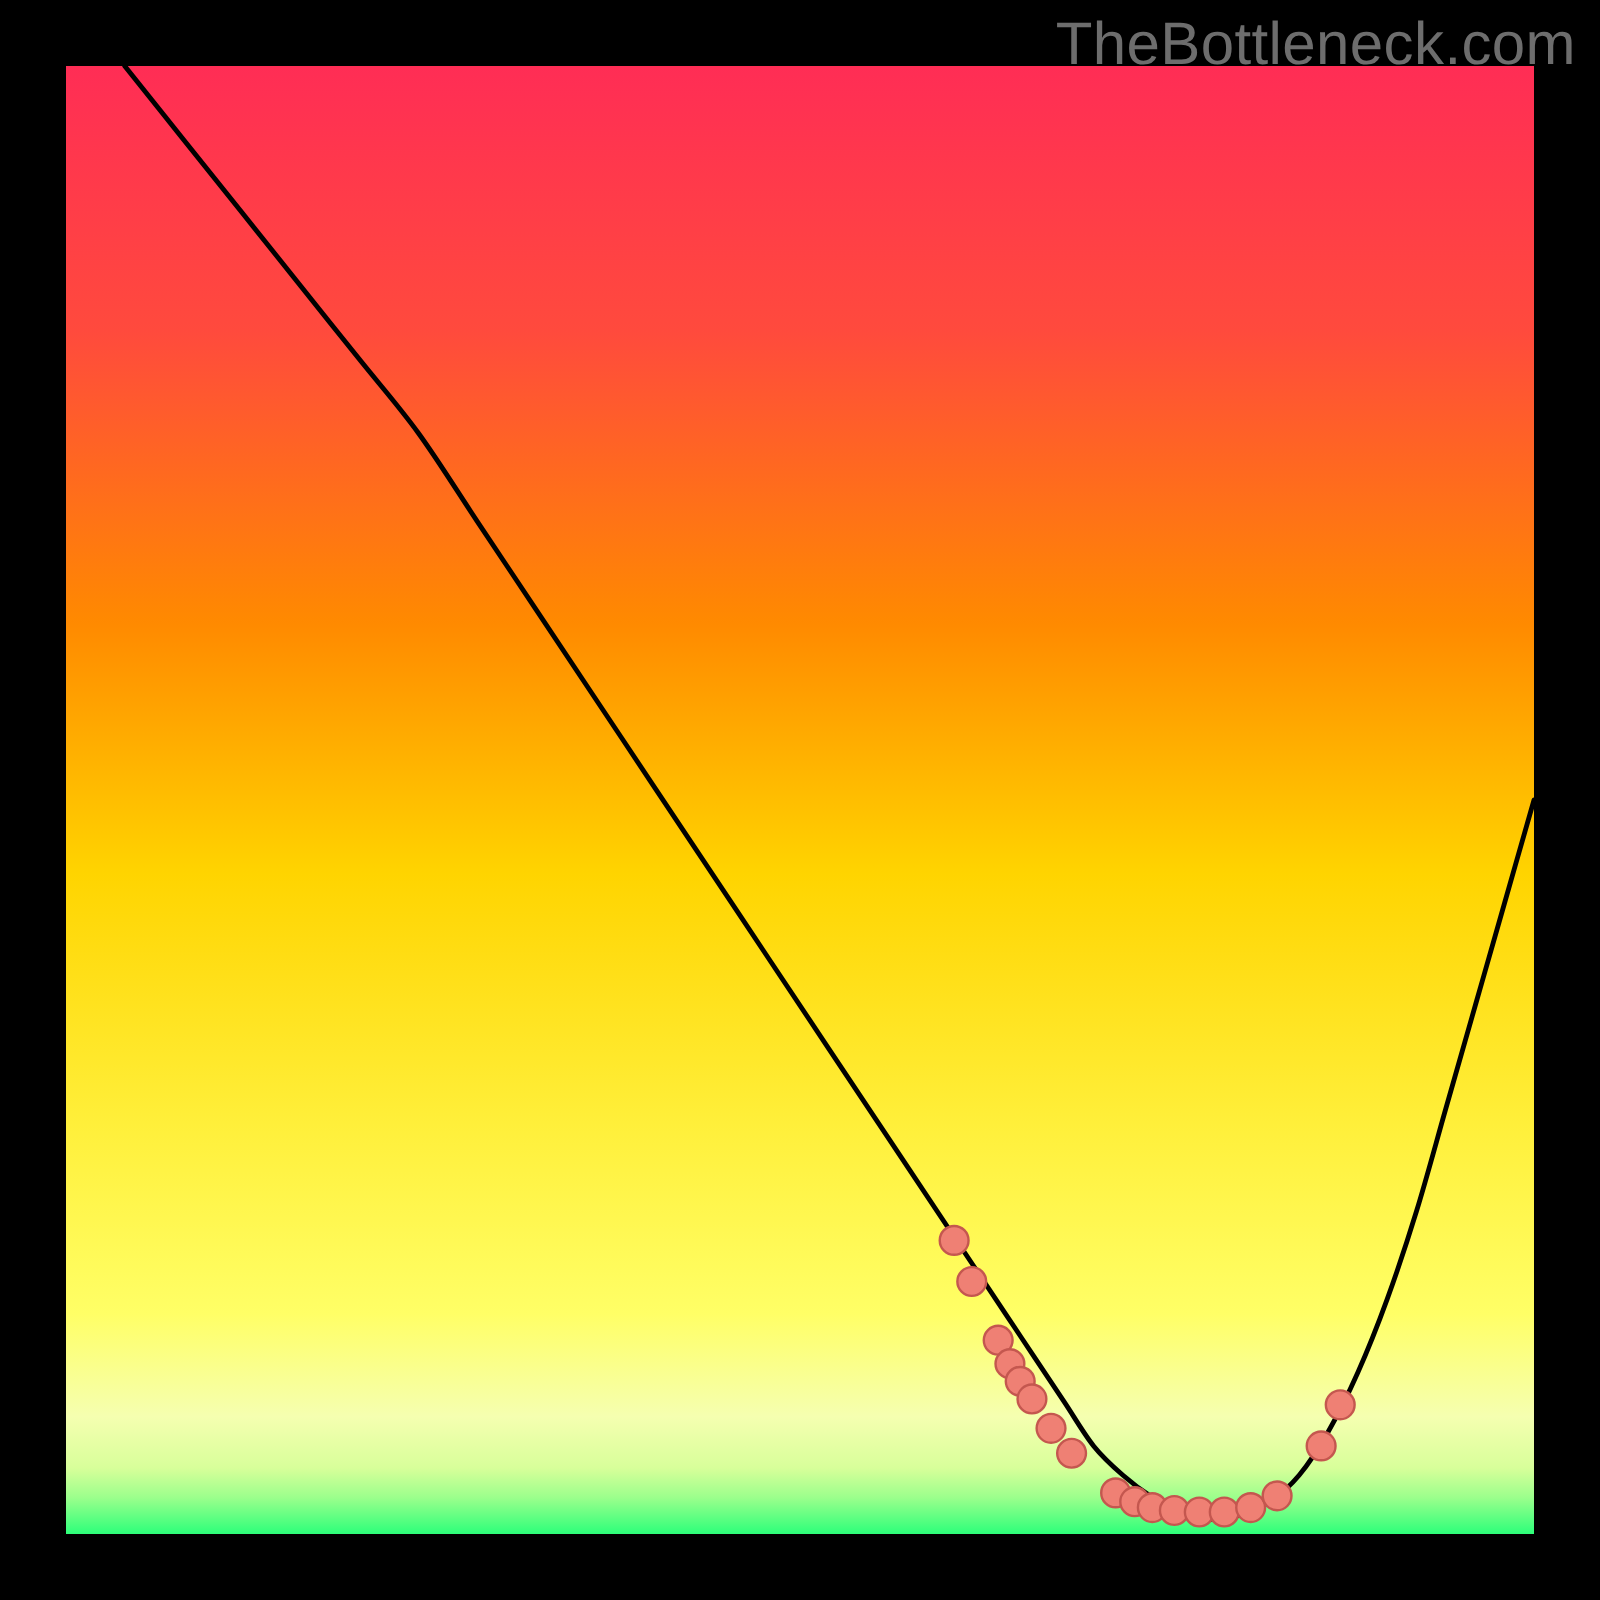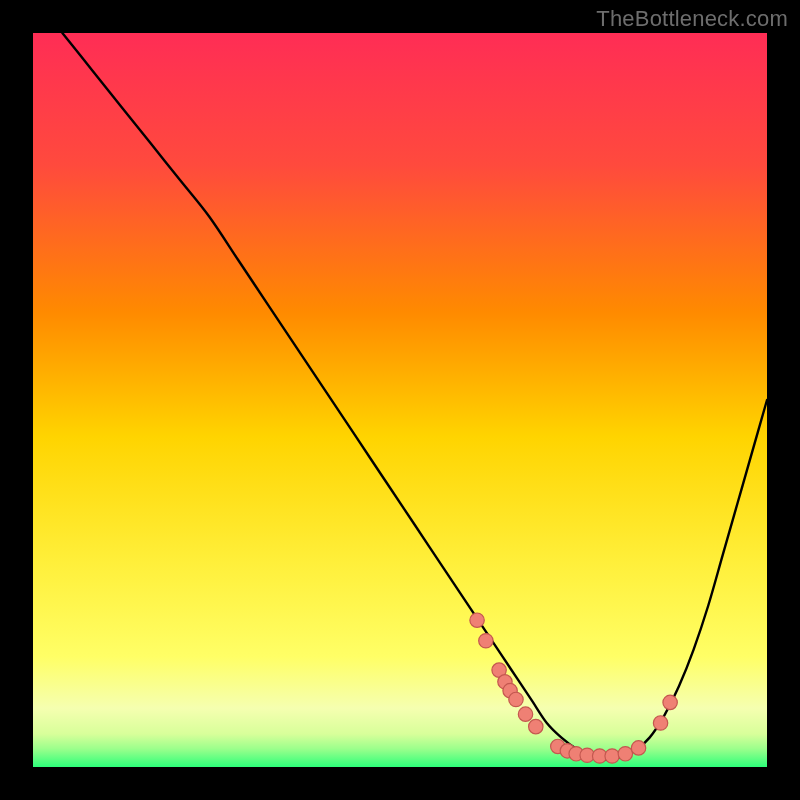--- a/index.html
+++ b/index.html
@@ -17,21 +17,21 @@
     top: 0;
     width: 800px;
     height: 800px;
     background: #000;
   }
   .watermark {
     position: absolute;
     top: 6px;
     right: 12px;
     color: #6d6d6d;
-    font-size: 22px;
+    font-size: 30px;
     font-weight: 500;
     letter-spacing: 0.2px;
     user-select: none;
   }
   .plot {
     position: absolute;
     left: 33px;
     top: 33px;
     width: 734px;
     height: 734px;

